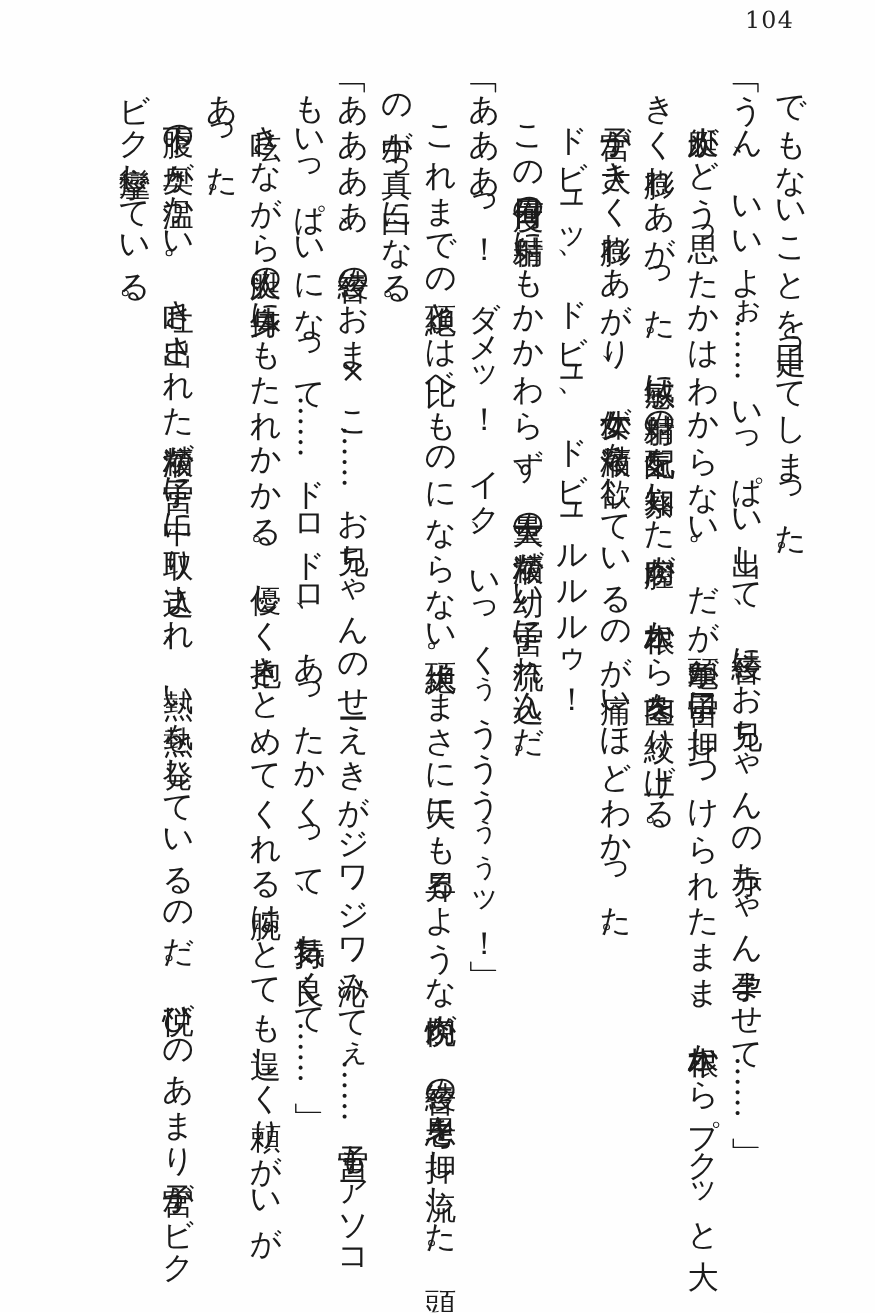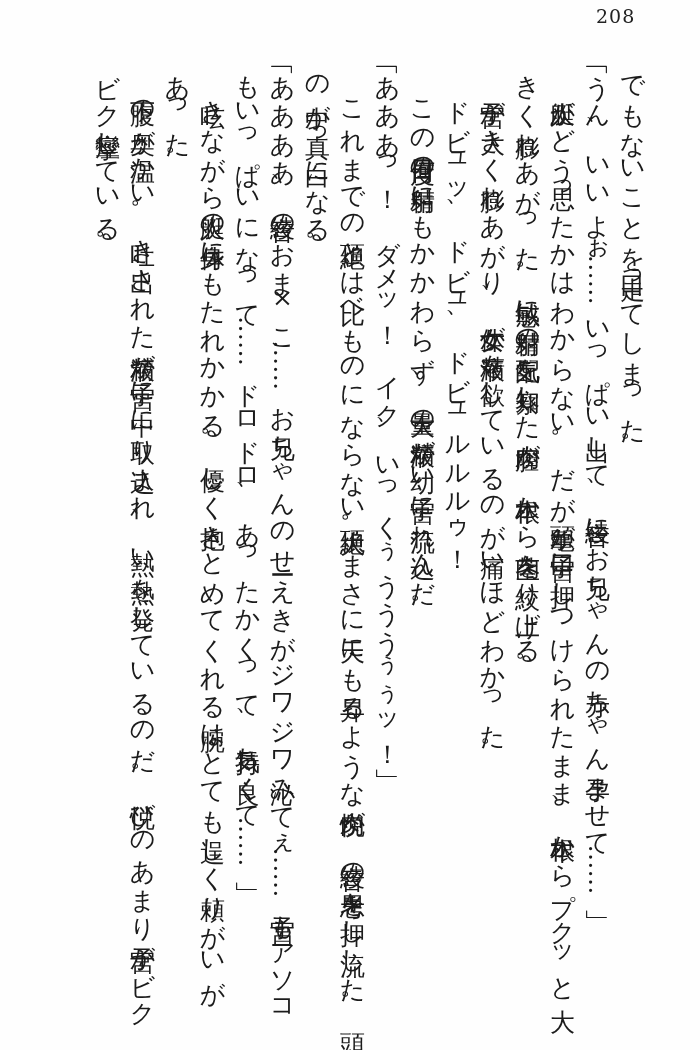--- a/index.html
+++ b/index.html
@@ -42,21 +42,21 @@
     letter-spacing: 0;
   }
   .text-area p.indent {
     text-indent: 25px;
   }
 </style>
 </head>
 <body>
 
 <div class="page">
-  <div class="page-number">208</div>
+  <div class="page-number">104</div>
   <div class="text-area" id="text-area">
       <p>でもないことを口走ってしまった。</p>
       <p>「うん、いいよぉ……いっぱい出して、綾音にお兄ちゃんの赤ちゃん孕ませて……」</p>
       <p class="indent">艇人がどう思ったかはわからない。だが亀頭が子宮口に押しつけられたまま、根本からプクッと大きく膨れあがった。敏感に射精の気配を察知した膣肉が、根本から肉茎を絞り上げる。</p>
       <p class="indent">子宮が大きく膨れあがり、女体が精液を欲しているのが痛いほどわかった。</p>
       <p class="indent">ドビュッ、ドビュ、ドビュルルルゥ！</p>
       <p class="indent">この日何度目の射精にもかかわらず、大量の精液が幼い子宮に流れ込んだ。</p>
       <p>「あああっ！　ダメッ！　イク、いっくぅうううぅぅッ！」</p>
       <p class="indent">これまでの絶頂とは比べものにならない大絶頂。まさに天にも昇るような肉悦が、綾音の思考を押し流した。頭の中が真っ白になる。</p>
       <p>「ああああ、綾音のおま×こ……お兄ちゃんのせーえきがジワジワ沁みてぇ……子宮もアソコもいっぱいになって……ドロドロ、あったかくって、気持ち良くて……」</p>

